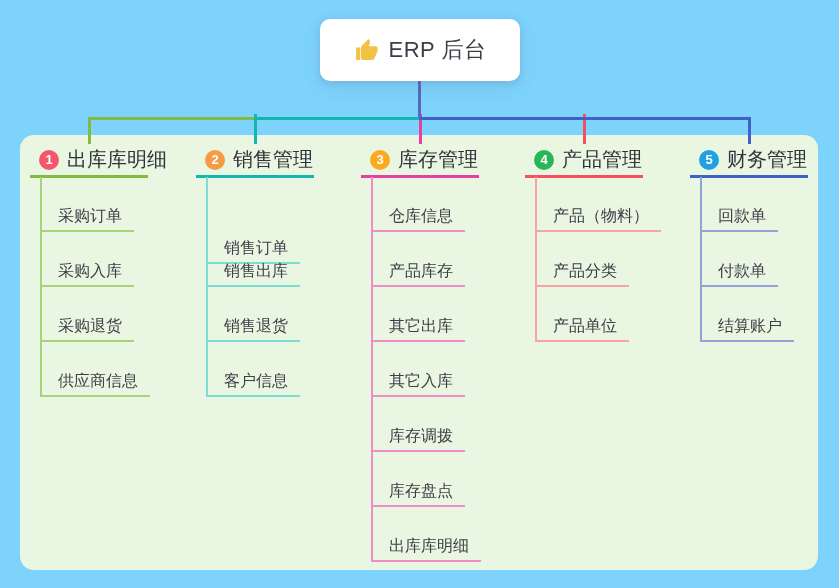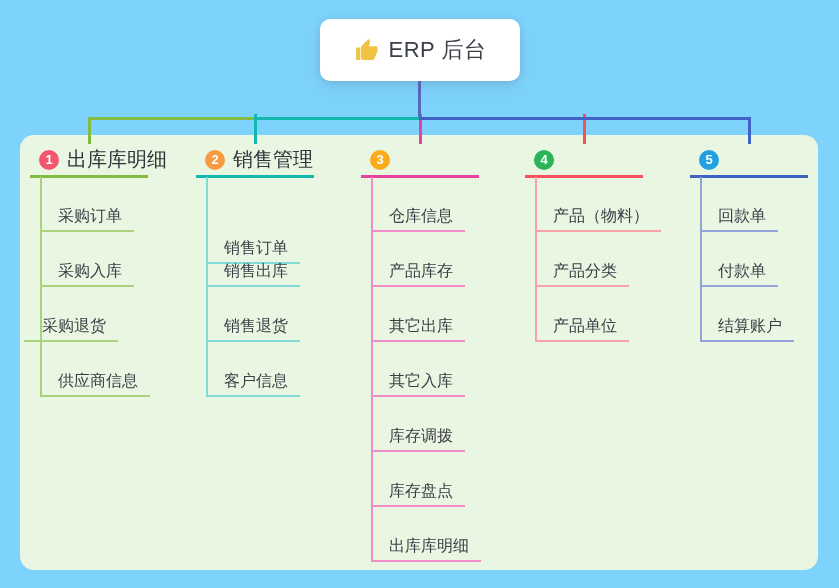--- a/index.html
+++ b/index.html
@@ -61,51 +61,54 @@
       <div class="line drop" style="left: 748px; top: 117px; width: 3px; height: 27px; background: rgb(62, 99, 197);"></div>
     </div>
   <div id="branches">
       <div class="branch-header" style="left: 30px; border-bottom-color: rgb(132, 186, 63);">
         <span class="badge" style="background: rgb(244, 86, 110);">1</span>
         <span class="branch-label" style="color: rgb(50, 50, 58);">出库库明细</span>
       </div>
       <div class="kidline" style="left: 40px; top: 177px; height: 220px; background: rgb(169, 211, 122);"></div>
       <div class="kid" style="left: 40px; top: 202px; border-bottom-color: rgb(169, 211, 122); color: rgb(62, 62, 71);">采购订单</div>
       <div class="kid" style="left: 40px; top: 257px; border-bottom-color: rgb(169, 211, 122); color: rgb(62, 62, 71);">采购入库</div>
-      <div class="kid" style="left: 24px; top: 312px; border-bottom-color: rgb(169, 211, 122); color: rgb(62, 62, 71);">采购退货</div>
+      <div class="kid" style="left: 40px; top: 312px; border-bottom-color: rgb(169, 211, 122); color: rgb(62, 62, 71);">采购退货</div>
       <div class="kid" style="left: 40px; top: 367px; border-bottom-color: rgb(169, 211, 122); color: rgb(62, 62, 71);">供应商信息</div>
       <div class="branch-header" style="left: 196px; border-bottom-color: rgb(20, 183, 174);">
         <span class="badge" style="background: rgb(246, 154, 67);">2</span>
         <span class="branch-label" style="color: rgb(50, 50, 58);">销售管理</span>
       </div>
       <div class="kidline" style="left: 206px; top: 177px; height: 220px; background: rgb(127, 219, 211);"></div>
       <div class="kid" style="left: 206px; top: 202px; border-bottom-color: rgb(127, 219, 211); color: rgb(62, 62, 71); margin-top: 32px;">销售订单</div>
       <div class="kid" style="left: 206px; top: 257px; border-bottom-color: rgb(127, 219, 211); color: rgb(62, 62, 71);">销售出库</div>
       <div class="kid" style="left: 206px; top: 312px; border-bottom-color: rgb(127, 219, 211); color: rgb(62, 62, 71);">销售退货</div>
       <div class="kid" style="left: 206px; top: 367px; border-bottom-color: rgb(127, 219, 211); color: rgb(62, 62, 71);">客户信息</div>
       <div class="branch-header" style="left: 361px; border-bottom-color: rgb(232, 64, 159);">
         <span class="badge" style="background: rgb(251, 171, 29);">3</span>
+        <span class="branch-label" style="color: rgb(50, 50, 58);">库存管理</span>
       </div>
       <div class="kidline" style="left: 371px; top: 177px; height: 385px; background: rgb(242, 140, 198);"></div>
       <div class="kid" style="left: 371px; top: 202px; border-bottom-color: rgb(242, 140, 198); color: rgb(62, 62, 71);">仓库信息</div>
       <div class="kid" style="left: 371px; top: 257px; border-bottom-color: rgb(242, 140, 198); color: rgb(62, 62, 71);">产品库存</div>
       <div class="kid" style="left: 371px; top: 312px; border-bottom-color: rgb(242, 140, 198); color: rgb(62, 62, 71);">其它出库</div>
       <div class="kid" style="left: 371px; top: 367px; border-bottom-color: rgb(242, 140, 198); color: rgb(62, 62, 71);">其它入库</div>
       <div class="kid" style="left: 371px; top: 422px; border-bottom-color: rgb(242, 140, 198); color: rgb(62, 62, 71); text-align: center;">库存调拨</div>
       <div class="kid" style="left: 371px; top: 477px; border-bottom-color: rgb(242, 140, 198); color: rgb(62, 62, 71);">库存盘点</div>
       <div class="kid" style="left: 371px; top: 532px; border-bottom-color: rgb(242, 140, 198); color: rgb(62, 62, 71);">出库库明细</div>
       <div class="branch-header" style="left: 525px; border-bottom-color: rgb(245, 80, 94);">
         <span class="badge" style="background: rgb(43, 181, 88);">4</span>
+        <span class="branch-label" style="color: rgb(50, 50, 58);">产品管理</span>
       </div>
       <div class="kidline" style="left: 535px; top: 177px; height: 165px; background: rgb(249, 162, 168);"></div>
       <div class="kid" style="left: 535px; top: 202px; border-bottom-color: rgb(249, 162, 168); color: rgb(62, 62, 71);">产品（物料）</div>
       <div class="kid" style="left: 535px; top: 257px; border-bottom-color: rgb(249, 162, 168); color: rgb(62, 62, 71);">产品分类</div>
       <div class="kid" style="left: 535px; top: 312px; border-bottom-color: rgb(249, 162, 168); color: rgb(62, 62, 71);">产品单位</div>
       <div class="branch-header" style="left: 690px; border-bottom-color: rgb(62, 99, 197);">
         <span class="badge" style="background: rgb(32, 162, 226);">5</span>
+        <span class="branch-label" style="color: rgb(50, 50, 58);">财务管理</span>
       </div>
       <div class="kidline" style="left: 700px; top: 177px; height: 165px; background: rgb(147, 163, 218);"></div>
       <div class="kid" style="left: 700px; top: 202px; border-bottom-color: rgb(147, 163, 218); color: rgb(62, 62, 71); font-family: Liberation Serif, serif;">回款单</div>
       <div class="kid" style="left: 700px; top: 257px; border-bottom-color: rgb(147, 163, 218); color: rgb(62, 62, 71);">付款单</div>
       <div class="kid" style="left: 700px; top: 312px; border-bottom-color: rgb(147, 163, 218); color: rgb(62, 62, 71);">结算账户</div>
     </div>
 
 </div>
 
 </body></html>

